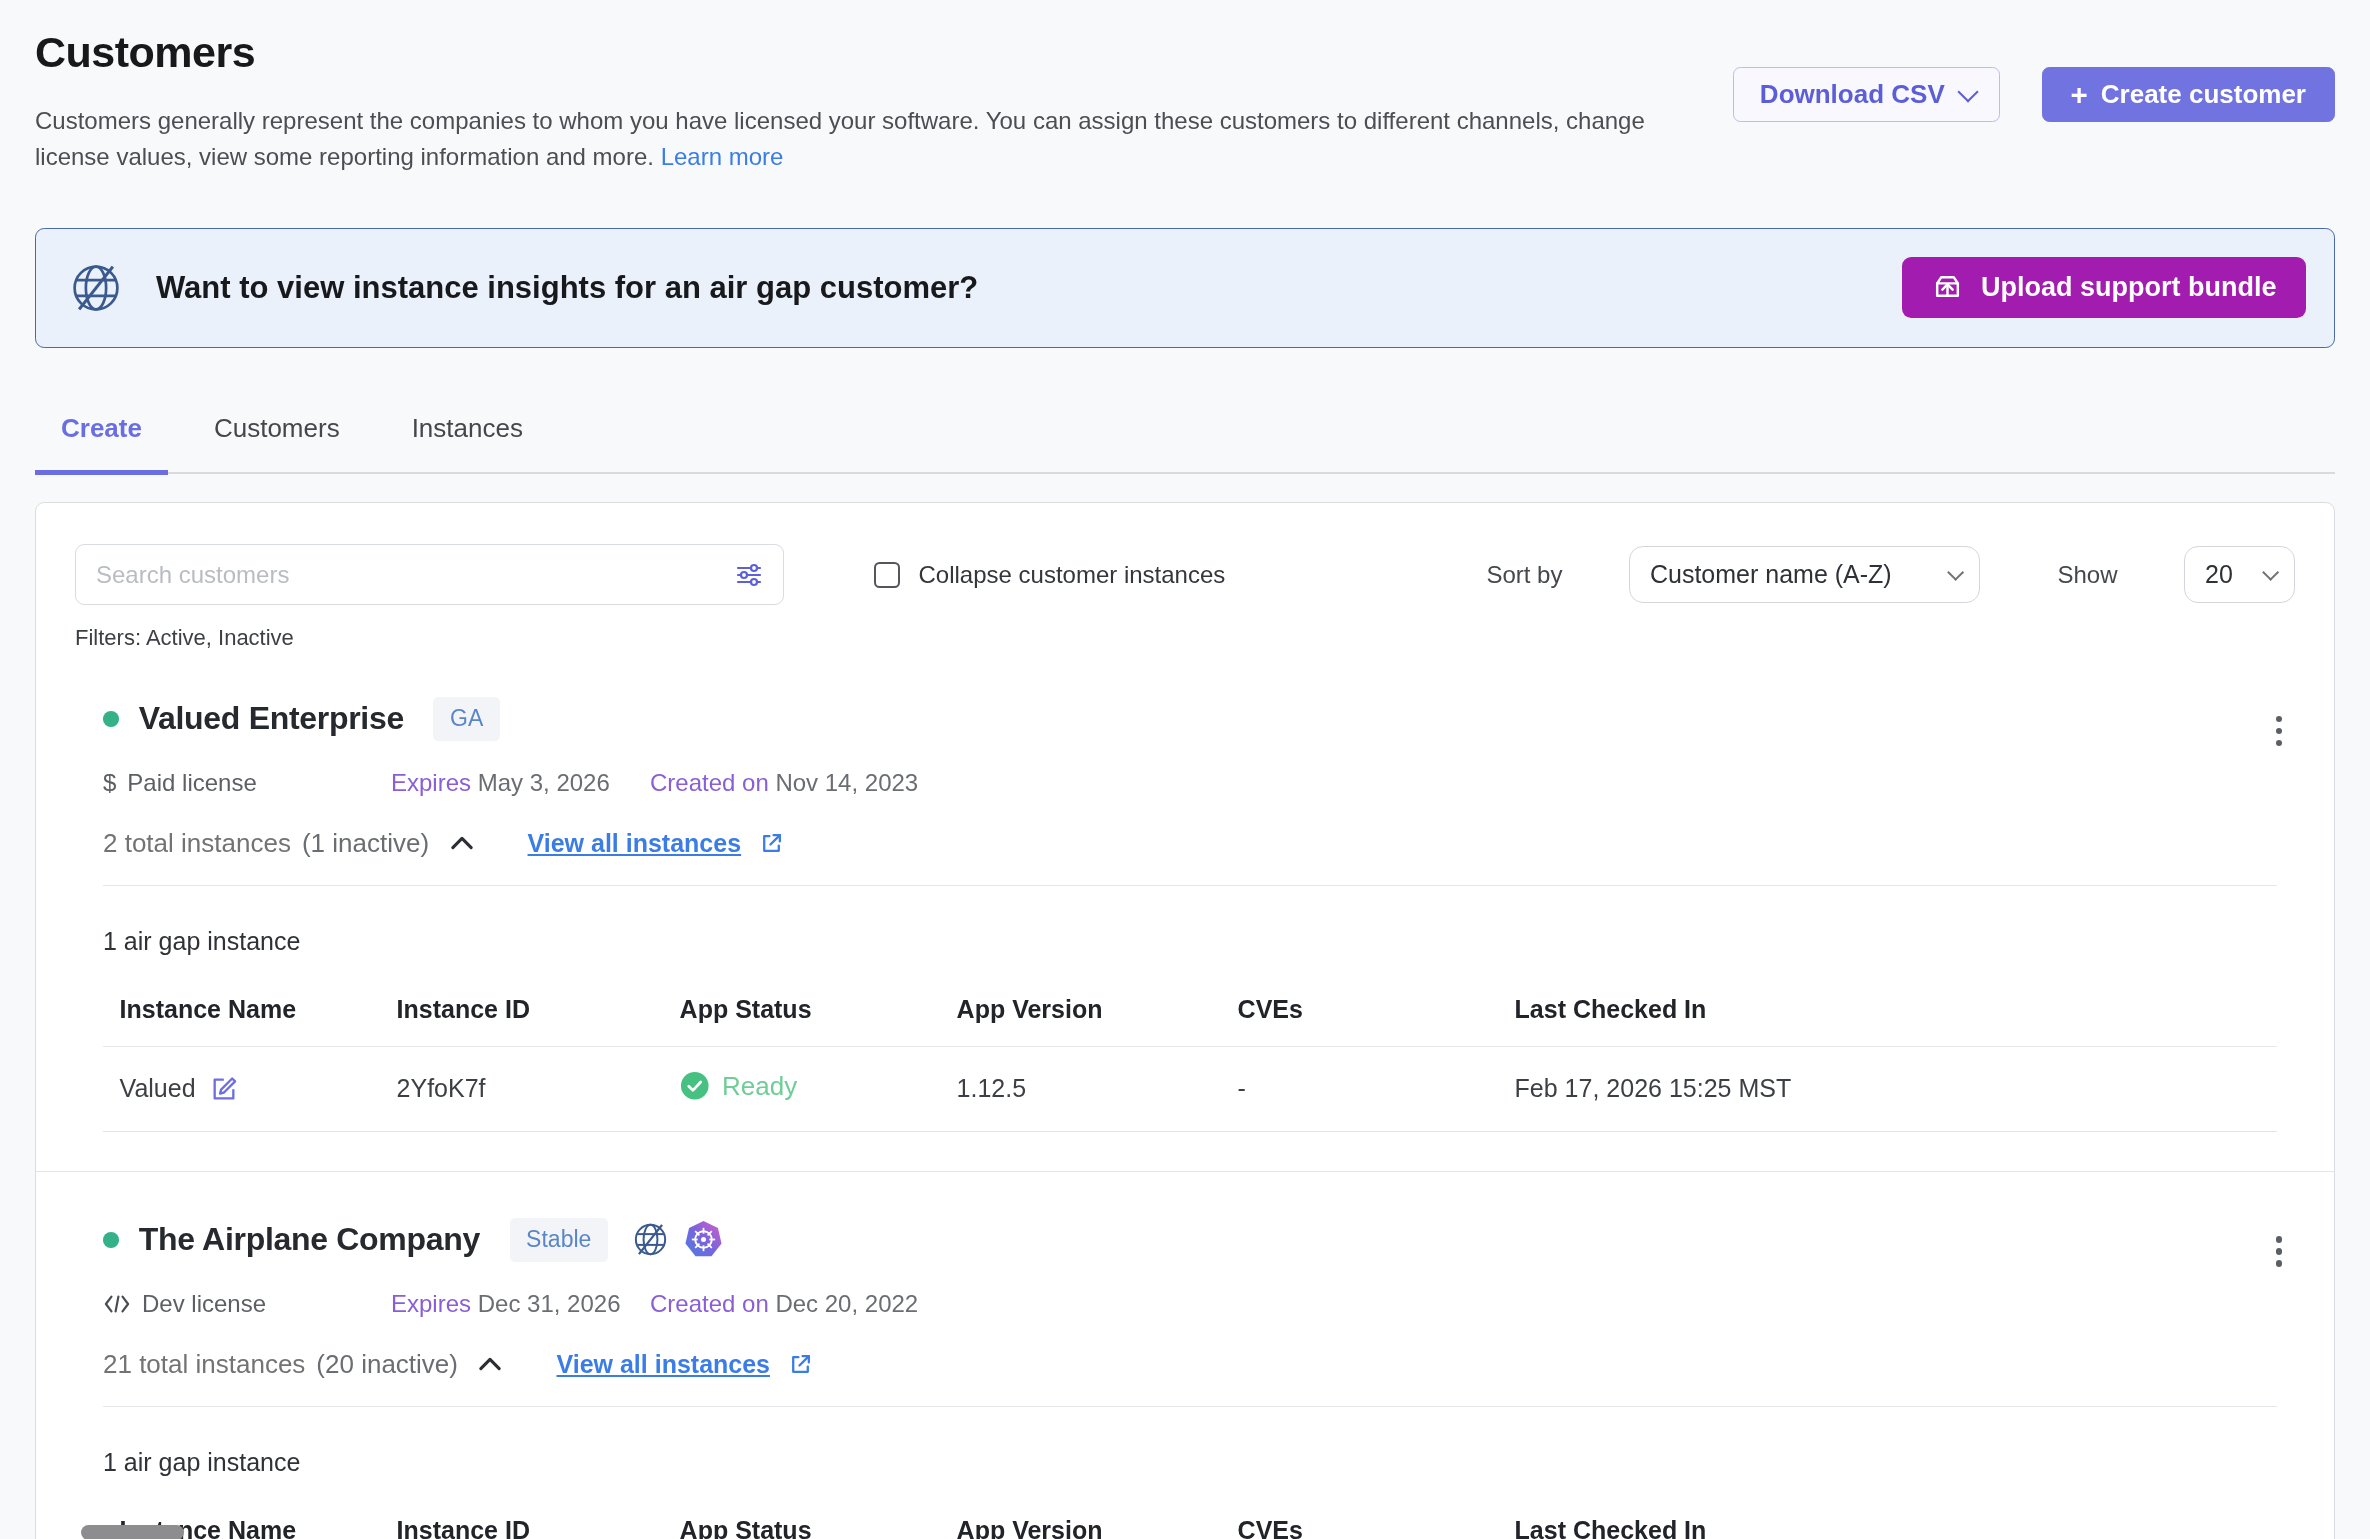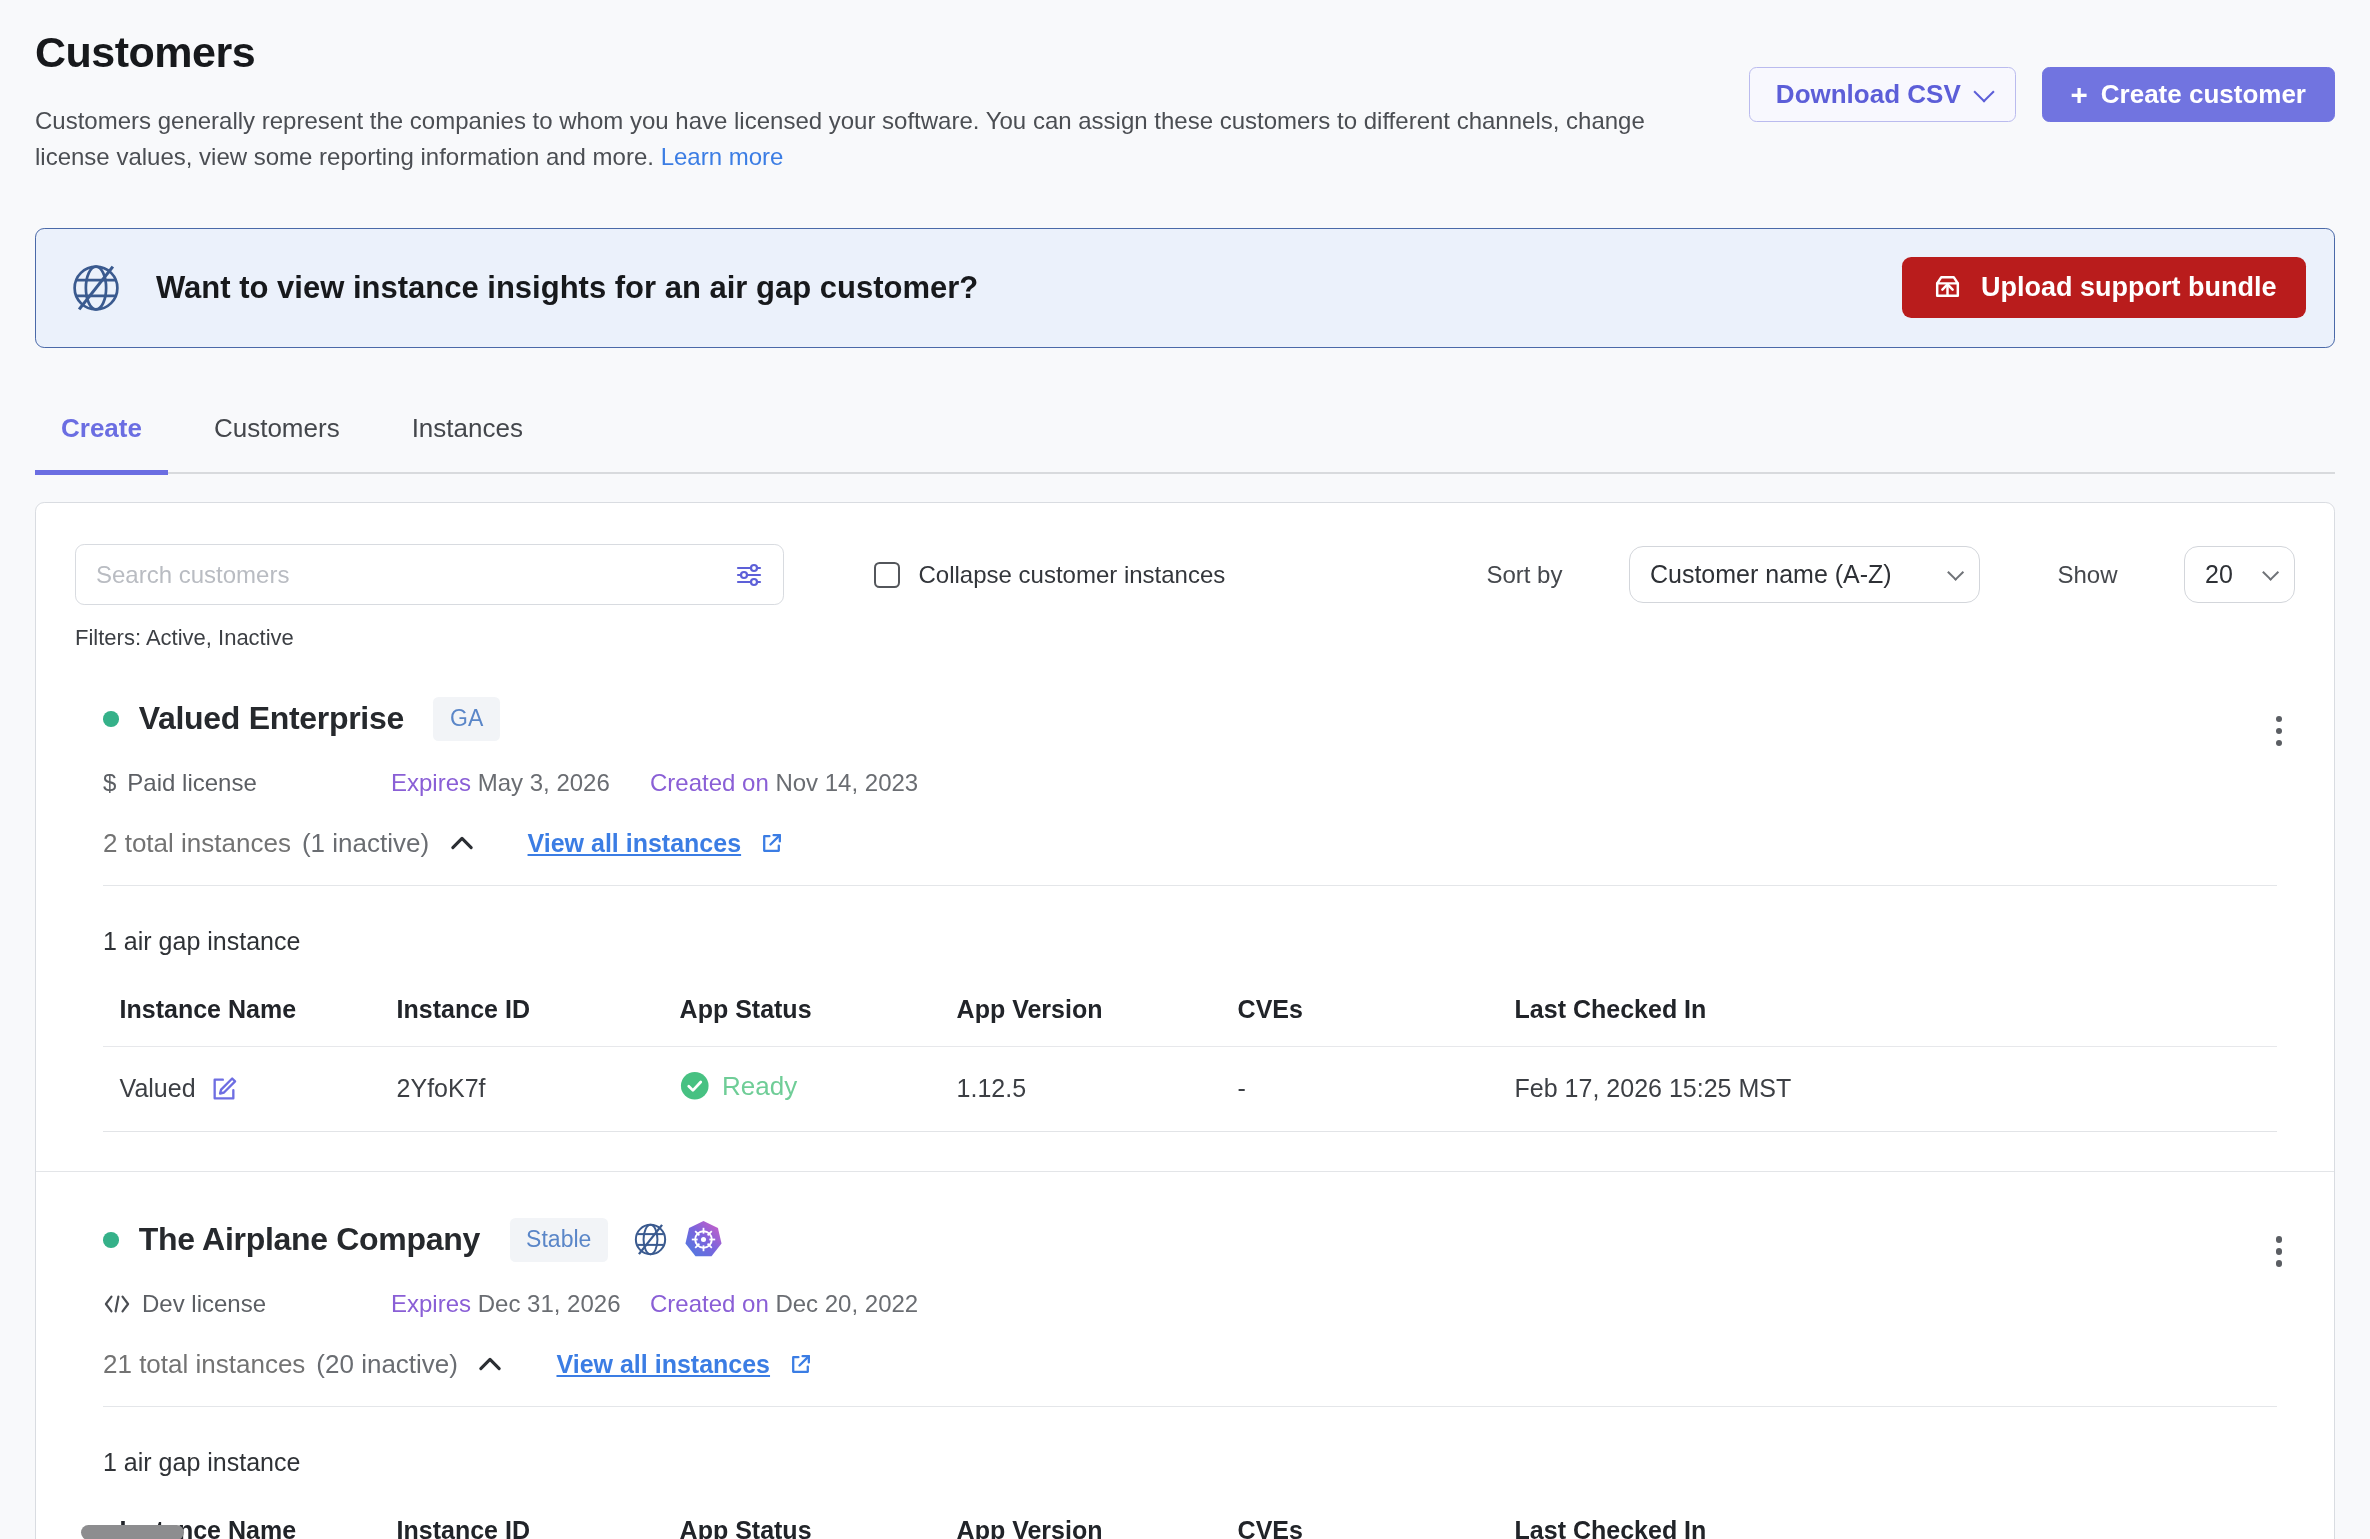--- a/index.html
+++ b/index.html
@@ -10,35 +10,35 @@
     color: #2b2e33;
     position: relative;
   }
   .page { padding: 28px 35px 0 35px; }
 
   
   .top-row { display: flex; justify-content: space-between; align-items: flex-start; }
   h1.title { font-size: 43px; font-weight: 800; color: #17191c; letter-spacing: -0.5px; }
   .desc { margin-top: 26px; font-size: 24px; line-height: 1.52; color: #4b4e53; max-width: 1652px; }
   .link { color: #3b7de4; text-decoration: none; cursor: pointer; }
-  .header-actions { display: flex; gap: 26px; margin-top: 39px; flex-shrink: 0; }
+  .header-actions { display: flex; gap: 42px; margin-top: 39px; flex-shrink: 0; }
   .btn { display: inline-flex; align-items: center; justify-content: center; gap: 13px;
          height: 55px; border-radius: 7.4px; font-size: 26px; font-weight: 700; cursor: pointer; white-space: nowrap; }
   .btn-outline { background: #f8f8fe; border: 1.8px solid #babbee; color: #5c5ed8; padding: 0 26px; }
   .btn-solid { background: #7174e0; border: 1.8px solid #7174e0; color: #ffffff; padding: 0 28px; }
   .chev { width: 14.8px; height: 14.8px; border-right: 2.8px solid currentColor; border-bottom: 2.8px solid currentColor;
           transform: rotate(45deg) translateY(-3.7px); display: inline-block; }
   .plus { font-size: 29.5px; font-weight: 700; line-height: 1; }
 
   
   .banner { margin-top: 52px; background: #ebf1fb; border: 1.8px solid #4a69a8; border-radius: 9.2px;
             display: flex; align-items: center; padding: 0 28px 0 33px; height: 120px; }
   .banner h2 { font-size: 31px; font-weight: 700; color: #17191c; margin-left: 33px; }
   .banner .spacer { flex: 1; }
-  .btn-upload { background: #b91c1c; color: #fff; border: none; padding: 0 29.5px; height: 61px;
+  .btn-upload { background: #a21caf; color: #fff; border: none; padding: 0 29.5px; height: 61px;
                 border-radius: 9.2px; font-size: 27px; font-weight: 700; display: inline-flex; align-items: center; gap: 16.6px; cursor: pointer; }
 
   
   .tabs { margin-top: 65px; display: flex; border-bottom: 2.8px solid #d8dadd; }
   .tab { font-size: 26px; color: #44474c; padding: 0 26px 26px 26px; margin-right: 20px;
          margin-bottom: -2.8px; cursor: pointer; }
   .tab.active { color: #6b6ee2; font-weight: 700; border-bottom: 5.5px solid #6b6ee2; }
 
   
   .card { margin-top: 28px; background: #ffffff; border: 1.8px solid #d9dce1; border-radius: 9.2px;

